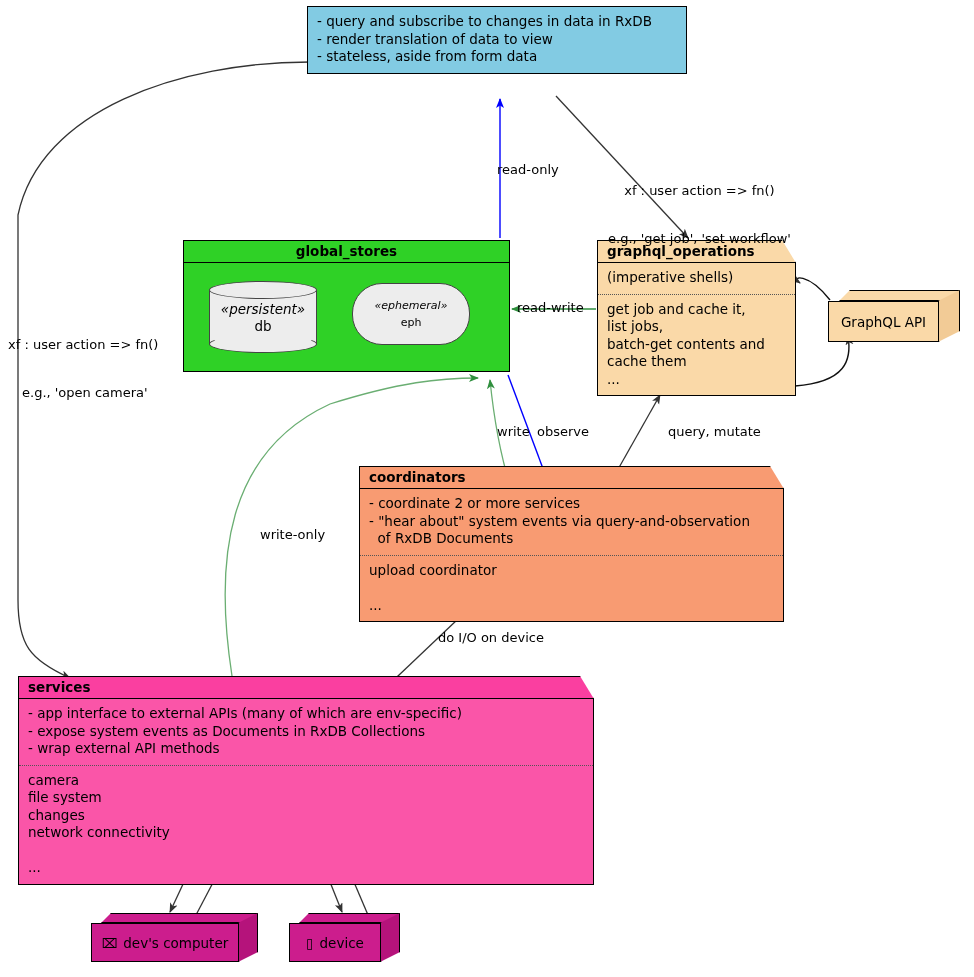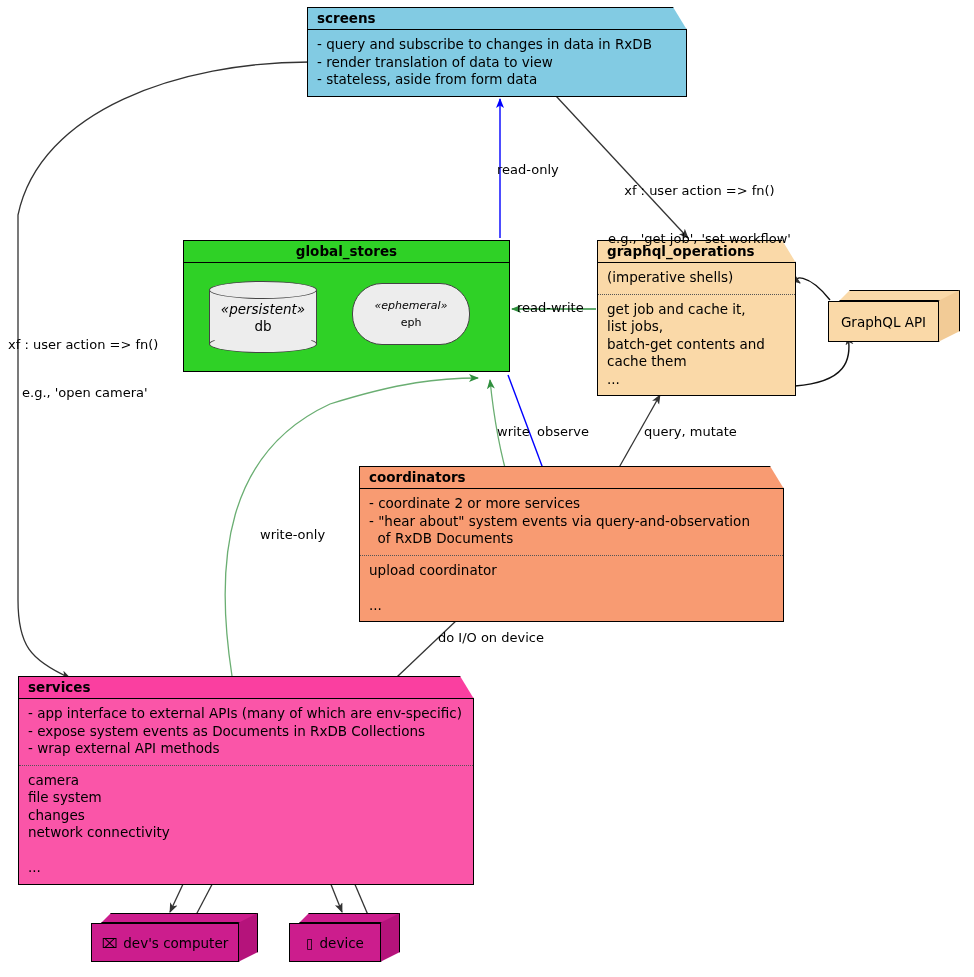--- a/index.html
+++ b/index.html
@@ -104,21 +104,20 @@
     <path d="M478,600 L378,695" fill="none" stroke="#333" stroke-width="1.3" marker-end="url(#arrB)"></path>
 
     <path d="M198,852 L170,912" fill="none" stroke="#333" stroke-width="1.3" marker-end="url(#arrB)"></path>
     <path d="M196,915 L228,854" fill="none" stroke="#333" stroke-width="1.3" marker-end="url(#arrB)"></path>
 
     <path d="M318,852 L342,912" fill="none" stroke="#333" stroke-width="1.3" marker-end="url(#arrB)"></path>
     <path d="M368,915 L342,854" fill="none" stroke="#333" stroke-width="1.3" marker-end="url(#arrB)"></path>
   </svg>
 
   <div class="pkg c-screens" style="left:307px;top:7px;width:380px;">
-    <div class="pkg-tab">screens</div>
     <div class="pkg-body">
       <div class="pkg-sec"><span>- query and subscribe to changes in data in RxDB</span>
 <span>- render translation of data to view</span>
 <span>- stateless, aside from form data</span></div>
     </div>
   </div>
 
   <div class="gs" style="left:183px;top:240px;width:327px;">
     <div class="gs-title">global_stores</div>
     <div class="gs-body">
@@ -170,21 +169,21 @@
       <div class="pkg-sec"><span>- coordinate 2 or more services</span>
 <span>- "hear about" system events via query-and-observation</span>
 <span>  of RxDB Documents</span></div>
       <div class="pkg-sep"></div>
       <div class="pkg-sec"><span>upload coordinator</span>
 
 <span>...</span></div>
     </div>
   </div>
 
-  <div class="pkg c-serv" style="left:18px;top:676px;width:456px;border-radius:19px;">
+  <div class="pkg c-serv" style="left:18px;top:676px;width:576px;border-radius:19px;">
     <div class="pkg-tab">services</div>
     <div class="pkg-body">
       <div class="pkg-sec"><span>- app interface to external APIs (many of which are env-specific)</span>
 <span>- expose system events as Documents in RxDB Collections</span>
 <span>- wrap external API methods</span></div>
       <div class="pkg-sep"></div>
       <div class="pkg-sec"><span>camera</span>
 <span>file system</span>
 <span>changes</span>
 <span>network connectivity</span>
@@ -226,19 +225,19 @@
   </div>
 
   <div class="elabel" style="left:497px;top:162px;">read-only</div>
 
   <div class="elabel" style="left:517px;top:300px;">read-write</div>
 
   <div class="elabel" style="left:497px;top:424px;">write</div>
 
   <div class="elabel" style="left:537px;top:424px;">observe</div>
 
-  <div class="elabel" style="left:644px;top:424px;">query, mutate</div>
+  <div class="elabel" style="left:668px;top:424px;">query, mutate</div>
 
   <div class="elabel" style="left:260px;top:527px;text-align:center;">write-only</div>
 
   <div class="elabel" style="left:438px;top:630px;">do I/O on device</div>
 
 </div>
 
 </body></html>

